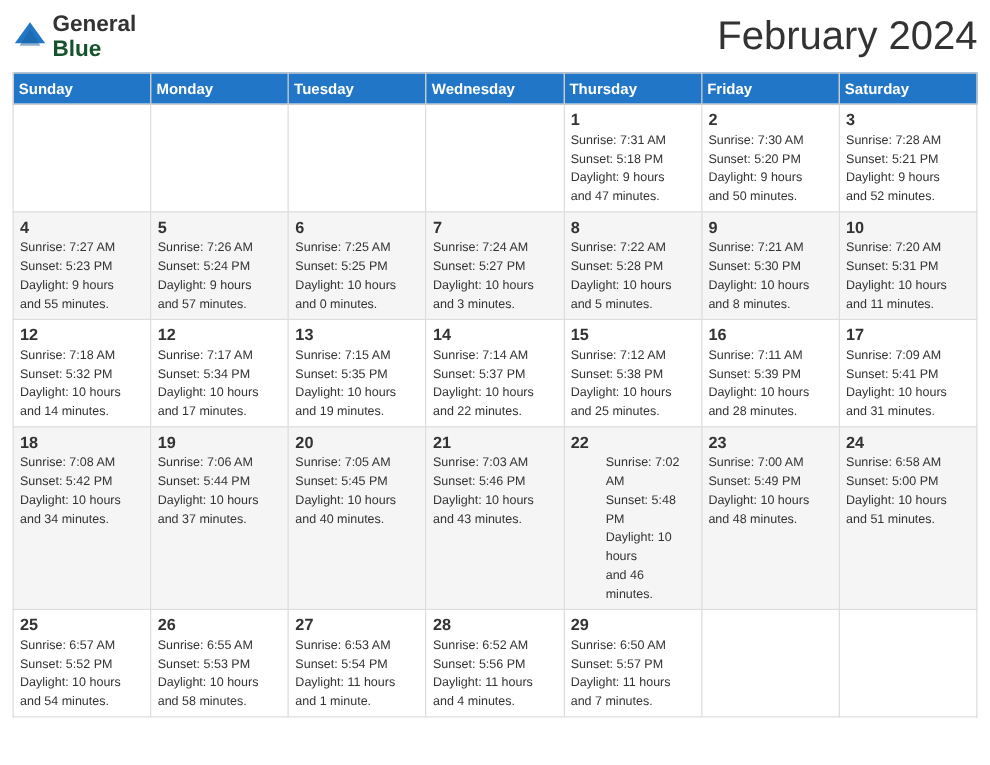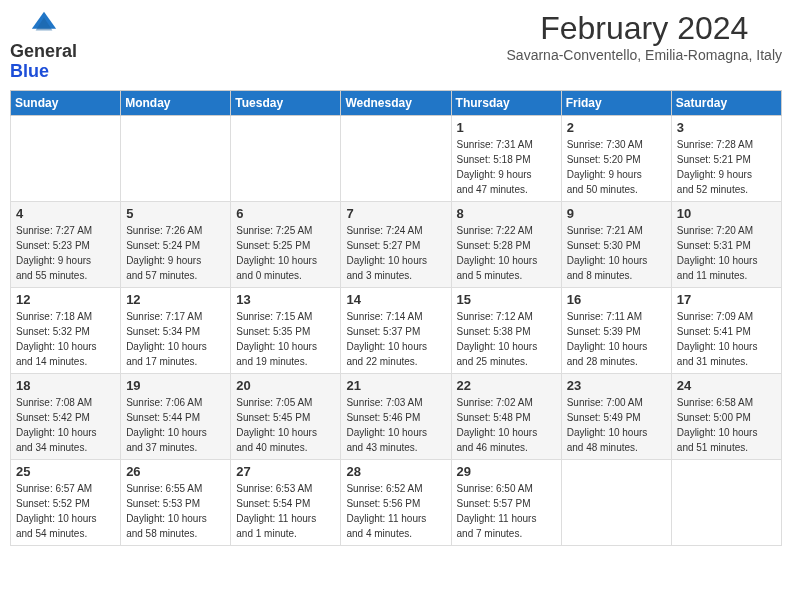--- a/index.html
+++ b/index.html
@@ -13,29 +13,28 @@
     .header {
       display: flex;
       justify-content: space-between;
       align-items: flex-start;
       margin-bottom: 8px;
     }
     .logo {
       display: flex;
       align-items: center;
       gap: 4px;
-      flex-direction: column;
     }
     .logo-text {
       font-size: 18px;
       font-weight: bold;
       color: #333;
       line-height: 1.1;
     }
-    .logo-text .blue { color: #1d4ed8; }
+    .logo-text .blue { color: #14532d; }
     .logo-icon {
       width: 28px;
       height: 28px;
     }
     .title-block {
       text-align: center;
     }
     .month-title {
       font-size: 32px;
       font-weight: normal;
@@ -93,21 +92,20 @@
       <polygon points="15,2 28,20 2,20" fill="#2176c7"></polygon>
       <polygon points="15,8 24,22 6,22" fill="#1a5fa0" opacity="0.5"></polygon>
     </svg>
     <div class="logo-text">
       <span>General</span><br>
       <span class="blue">Blue</span>
     </div>
   </div>
   <div class="title-block">
     <div class="month-title">February 2024</div>
-    <div class="subtitle">Savarna-Conventello, Emilia-Romagna, Italy</div>
   </div>
 </div>
 
 <table>
   <thead>
     <tr>
     <th>Sunday</th>
         <th>Monday</th>
         <th>Tuesday</th>
         <th>Wednesday</th>
@@ -270,21 +268,21 @@
         </td>
         <td>
           <div class="day-number">21</div>
           <div class="day-info" style="white-space: pre-line;">Sunrise: 7:03 AM
 Sunset: 5:46 PM
 Daylight: 10 hours
 and 43 minutes.</div>
         </td>
         <td>
           <div class="day-number">22</div>
-          <div class="day-info" style="white-space: pre-line;">Sunrise: 7:02 AM
+          <div class="day-info" style="white-space: pre-line; margin-left: 28px;">Sunrise: 7:02 AM
 Sunset: 5:48 PM
 Daylight: 10 hours
 and 46 minutes.</div>
         </td>
         <td>
           <div class="day-number">23</div>
           <div class="day-info" style="white-space: pre-line;">Sunrise: 7:00 AM
 Sunset: 5:49 PM
 Daylight: 10 hours
 and 48 minutes.</div>

